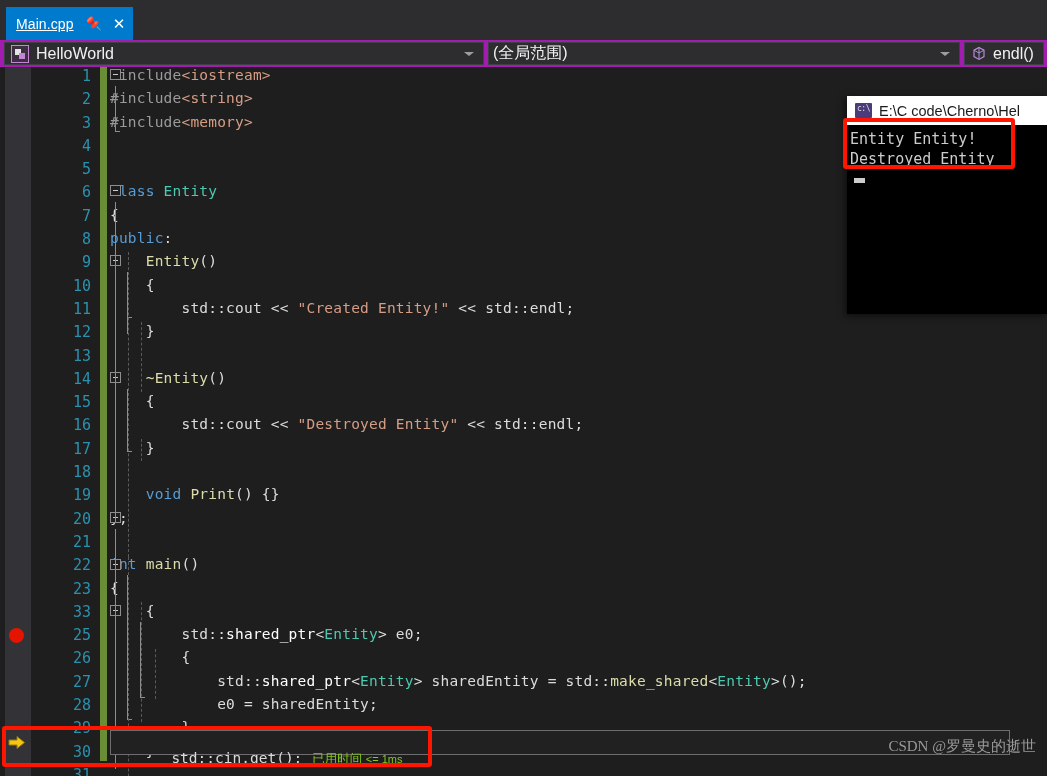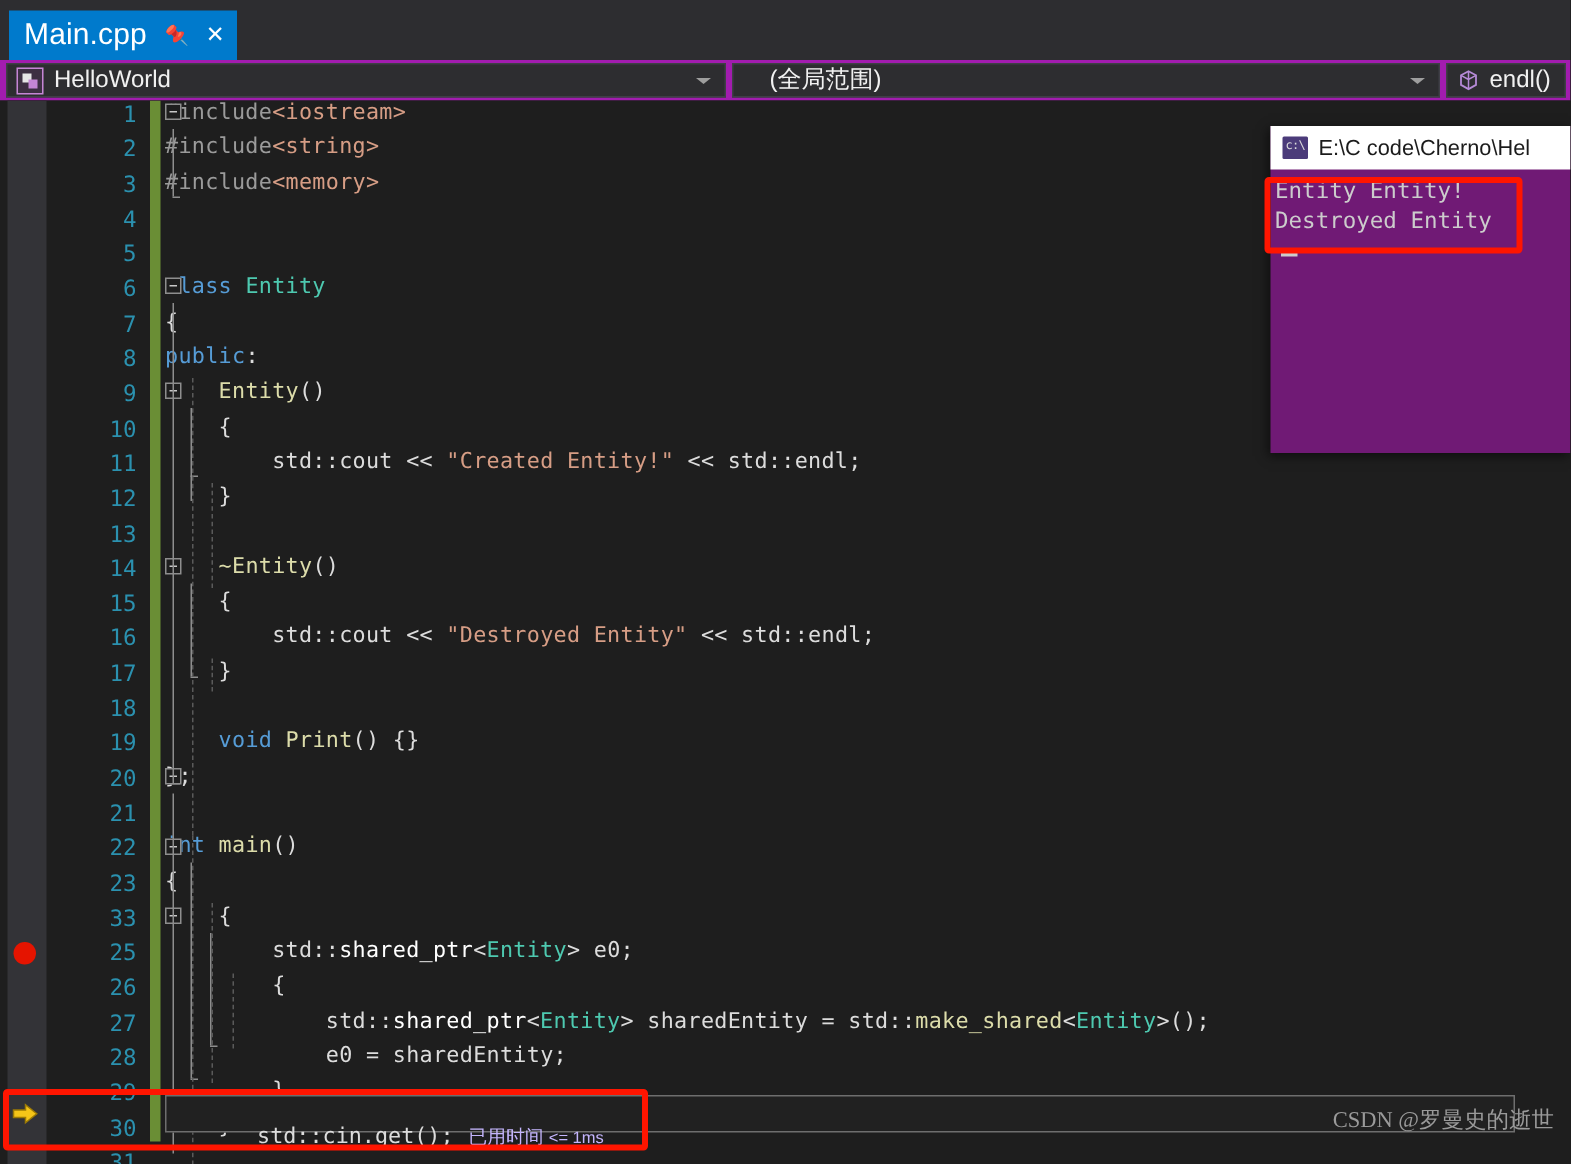--- a/index.html
+++ b/index.html
@@ -27,23 +27,24 @@
     left: 6px; top: 7px;
     height: 33px;
     background: #007acc;
     display: flex;
     align-items: center;
     padding: 0 8px 0 10px;
     box-sizing: border-box;
   }
   .tab-label {
     color: #ffffff;
-    font-size: 20px;
+    font-size: 14px;
     font-family: "Liberation Sans", sans-serif;
     letter-spacing: .1px;
+    text-decoration: underline;
   }
   .tab-pin {
     color: #ffffff;
     font-size: 13px;
     margin-left: 12px;
     line-height: 1;
     transform: scaleX(-1);
   }
   .tab-close {
     color: #ffffff;
@@ -66,21 +67,21 @@
     height: 23px;
     margin: 2px 0 2px 0;
     border: 1px solid #3f3f46;
     background: #2d2d30;
     display: flex;
     align-items: center;
     box-sizing: border-box;
     position: relative;
   }
   #combo-project { width: 480px; margin-left: 4px; padding-left: 6px; }
-  #combo-scope   { width: 472px; margin-left: 4px; padding-left: 24px; }
+  #combo-scope   { width: 472px; margin-left: 4px; padding-left: 4px; }
   #combo-func    { width: 80px;  margin-left: 4px; padding-left: 6px; border: 1px solid #3f3f46;}
   .combo-text {
     color: #f1f1f1;
     font-size: 16px;
     font-family: "Liberation Sans", sans-serif;
     white-space: nowrap;
   }
   .combo-caret {
     position: absolute;
     right: 9px; top: 50%;
@@ -249,21 +250,21 @@
   }
   #curline-text {
     position: absolute;
     left: 8px; top: 3px;
     font-family: "DejaVu Sans Mono", monospace;
     font-size: 14.5px;
     color: #dcdcdc;
     white-space: pre;
   }
   #elapsed {
-    color: #c4b5fd;
+    color: #84cc16;
     font-family: "Liberation Sans", sans-serif;
     font-size: 12.5px;
     margin-left: 10px;
   }
   #elapsed-num {
     font-size: 11px;
   }
 
   
   .redbox {
@@ -272,23 +273,23 @@
     box-sizing: border-box;
     border-radius: 3px;
     pointer-events: none;
   }
   #redbox-console { left: 843px; top: 118px; width: 172px; height: 51px; }
   #redbox-line32  { left: 2px;   top: 726px; width: 430px; height: 41px; }
 
   
   #console {
     position: absolute;
-    left: 847px; top: 84px;
+    left: 847px; top: 96px;
     width: 200px; height: 218px;
-    background: #701a75;
+    background: #000000;
     box-shadow: -2px 2px 7px rgba(0,0,0,.55);
   }
   #console-title {
     height: 29px;
     background: #ffffff;
     display: flex;
     align-items: center;
     padding-left: 8px;
     box-sizing: border-box;
   }

